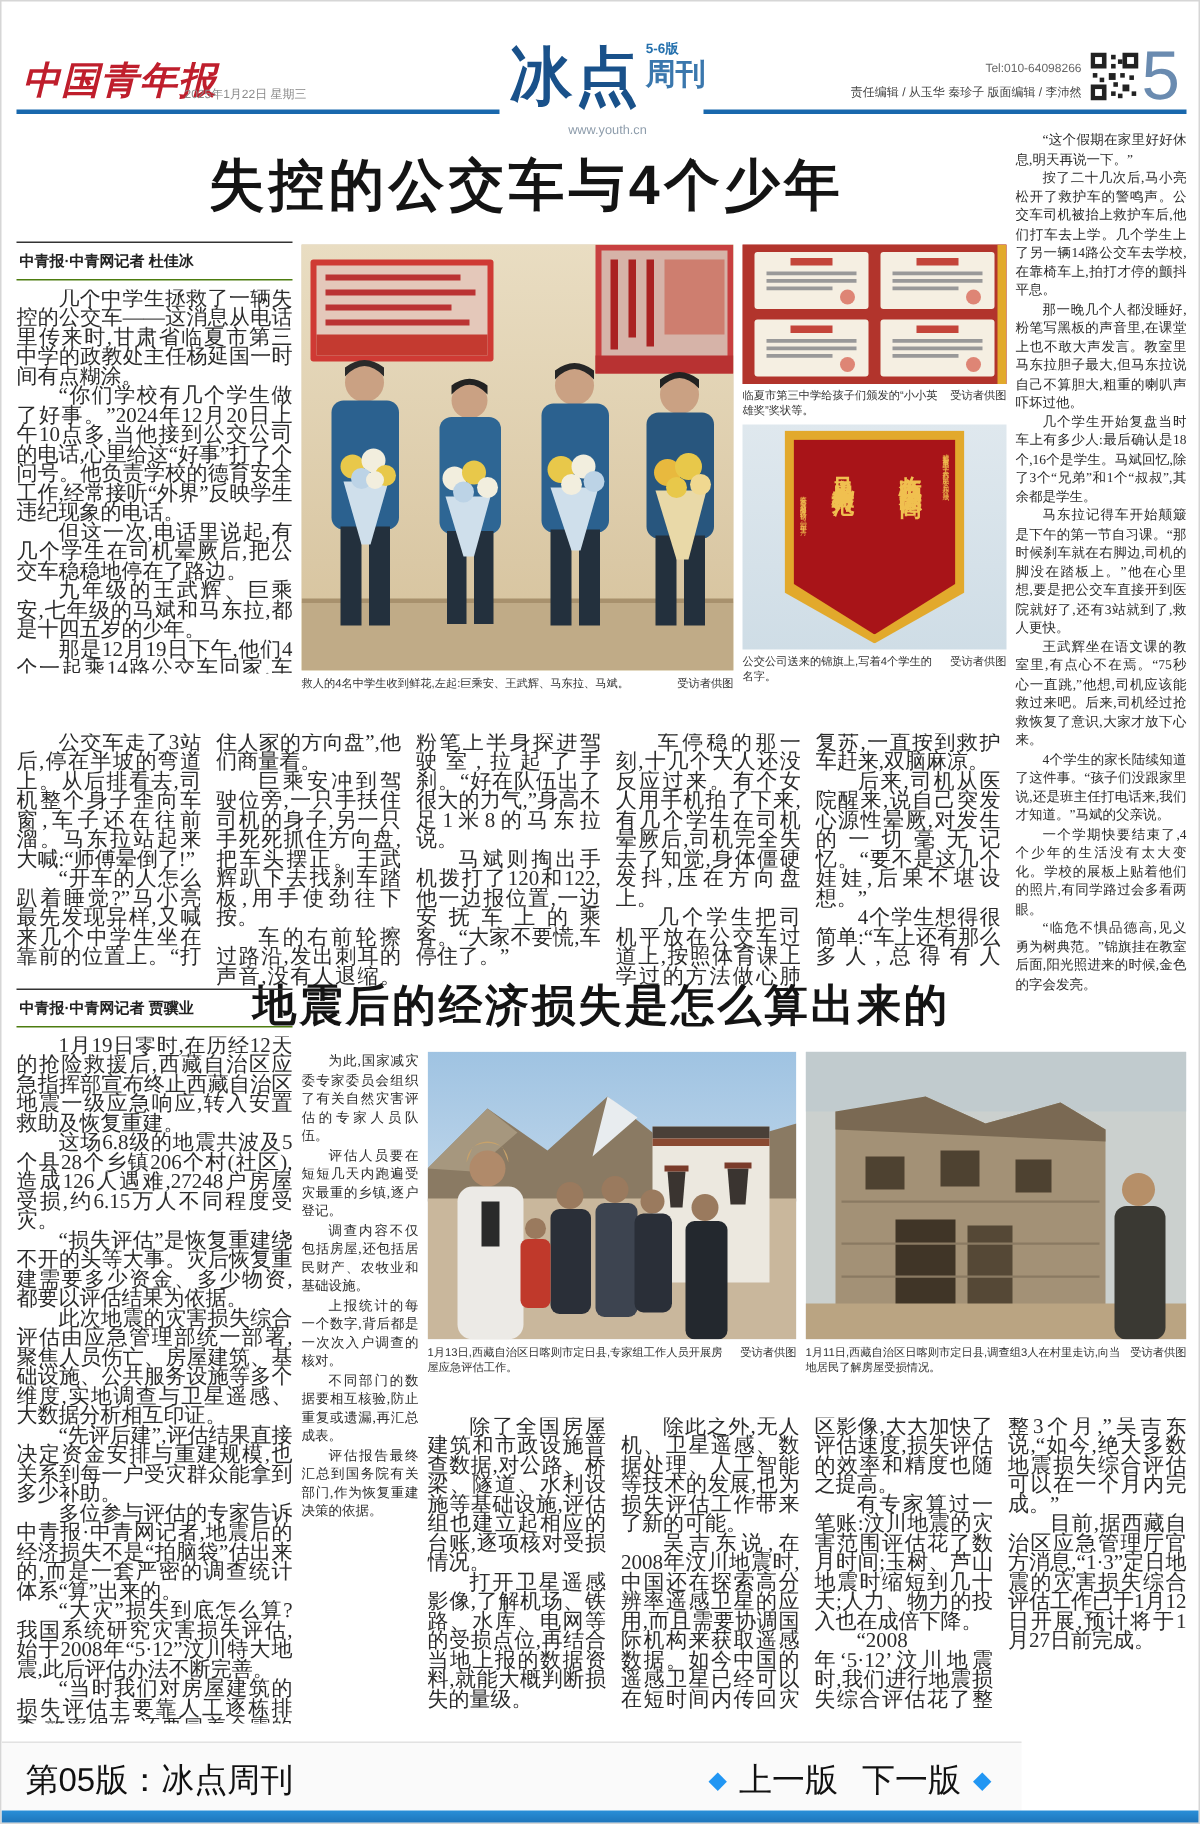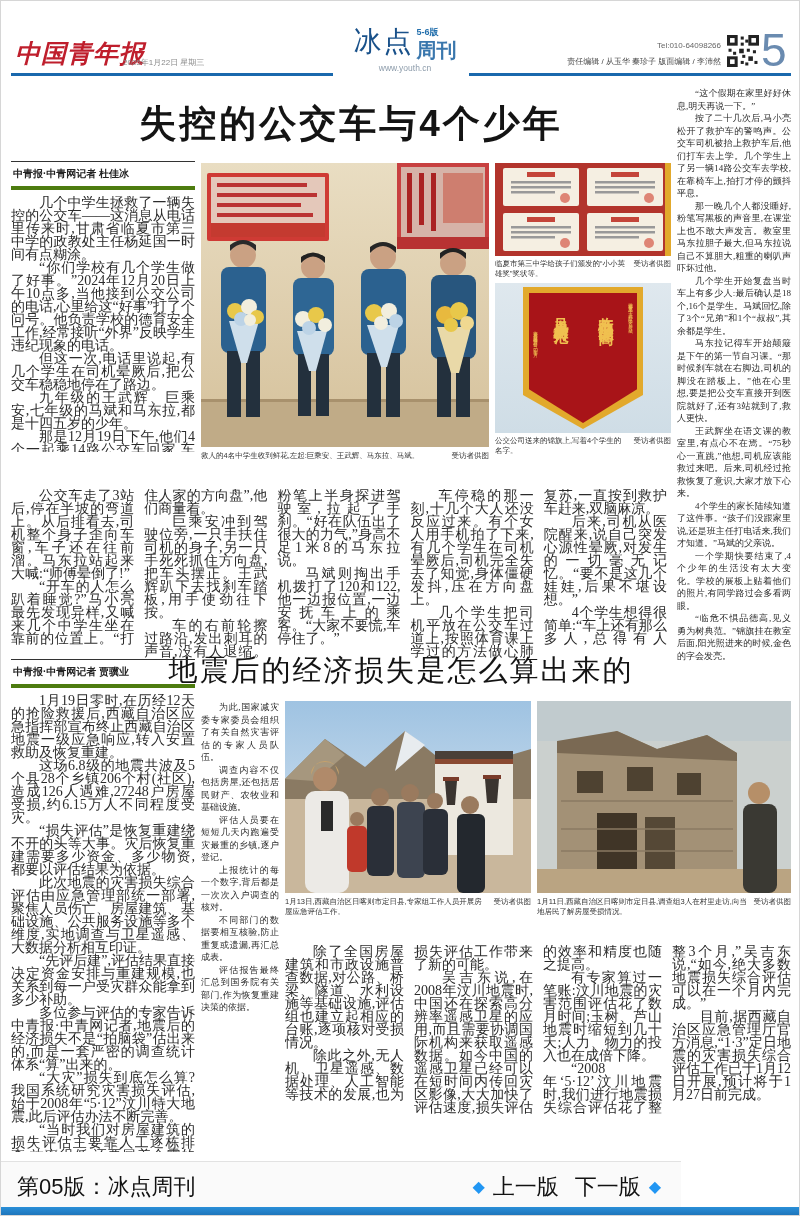--- a/index.html
+++ b/index.html
@@ -5,35 +5,35 @@
   * { margin:0; padding:0; box-sizing:border-box; }
   body { background:#e9e9e9; font-family:"Liberation Serif", serif; }
   .page { position:relative; width:800px; height:1216px; background:#fff; border:1px solid #d6d6d6; overflow:hidden; margin:0 auto; }
 
   
   .hdr-logo { position:absolute; left:14px; top:36px; font-family:"Liberation Serif",serif; font-style:italic; font-weight:bold; font-size:25px; color:#bf1e2c; letter-spacing:1px; }
   .hdr-date { position:absolute; left:122px; top:56px; font-size:8px; color:#8a8a8a; font-family:"Liberation Sans",sans-serif; }
   .rule-blue-l { position:absolute; left:10px; top:72px; width:322px; height:3px; background:#1968ad; }
   .rule-blue-r { position:absolute; left:468px; top:72px; width:322px; height:3px; background:#1968ad; }
   .masthead { position:absolute; left:334px; top:22px; width:140px; text-align:center; }
-  .mh-main { font-family:"Liberation Sans",sans-serif; font-weight:normal; font-size:28px; color:#19518a; letter-spacing:2px; display:inline-block; vertical-align:top; }
+  .mh-main { font-family:"Liberation Sans",sans-serif; font-weight:bold; font-size:42px; color:#19518a; letter-spacing:2px; display:inline-block; vertical-align:top; }
   .mh-side { display:inline-block; vertical-align:top; text-align:left; margin-left:3px; padding-top:3px; }
   .mh-ed { font-size:9px; color:#2470ad; font-family:"Liberation Sans",sans-serif; font-weight:bold; }
   .mh-sub { font-size:20px; color:#3a77ad; font-family:"Liberation Sans",sans-serif; font-weight:bold; line-height:22px; }
   .mh-url { font-size:8.5px; color:#8d9cab; font-family:"Liberation Sans",sans-serif; margin-top:2px; }
   .hdr-tel { position:absolute; left:560px; top:40px; width:160px; text-align:right; font-size:8px; color:#666; font-family:"Liberation Sans",sans-serif; }
   .hdr-editors { position:absolute; left:530px; top:55px; width:190px; text-align:right; font-size:8px; color:#444; font-family:"Liberation Sans",sans-serif; }
   .hdr-qr { position:absolute; left:726px; top:34px; width:32px; height:32px; }
   .hdr-pageno { position:absolute; left:760px; top:22px; font-size:46px; color:#6a8bb0; font-family:"Liberation Sans",sans-serif; }
 
   
   .headline1 { position:absolute; left:110px; top:98px; width:480px; text-align:center; font-family:"Liberation Sans",sans-serif; font-weight:bold; font-size:37px; color:#141414; letter-spacing:3px; }
-  .headline2 { position:absolute; left:160px; top:650px; width:480px; text-align:center; font-family:"Liberation Sans",sans-serif; font-weight:normal; font-size:29px; color:#141414; letter-spacing:2px; }
-
-  .byline { border-top:1px solid #333; border-bottom:4px solid #4d7c0f; padding:5px 2px; font-family:"Liberation Sans",sans-serif; font-weight:bold; font-size:10px; color:#222; margin-bottom:6px; }
+  .headline2 { position:absolute; left:160px; top:650px; width:480px; text-align:center; font-family:"Liberation Sans",sans-serif; font-weight:bold; font-size:29px; color:#141414; letter-spacing:2px; }
+
+  .byline { border-top:1px solid #333; border-bottom:1px solid #4d7c0f; padding:5px 2px; font-family:"Liberation Sans",sans-serif; font-weight:bold; font-size:10px; color:#222; margin-bottom:6px; }
 
   .body-text { font-size:14px; line-height:13px; color:#2b2b2b; text-align:justify; overflow:hidden; }
   .body-text p { text-indent:2em; margin:0; }
 
   .colL1 { position:absolute; left:10px; top:160px; width:184px; height:292px; }
   .colR1 { position:absolute; left:676px; top:86px; width:114px; height:616px; font-size:9px; line-height:12.5px; }
   .lower1 { position:absolute; left:10px; top:488px; width:656px; height:180px; column-count:5; column-gap:10px; }
 
   .photo1 { position:absolute; left:200px; top:162px; width:288px; height:284px; background:#d8c7a4; overflow:hidden; }
   .cap { font-size:7.5px; line-height:10px; color:#333; font-family:"Liberation Sans",sans-serif; overflow:hidden; }
@@ -311,22 +311,22 @@
         <p>此次地震的灾害损失综合评估由应急管理部统一部署,聚焦人员伤亡、房屋建筑、基础设施、公共服务设施等多个维度,实地调查与卫星遥感、大数据分析相互印证。</p>
         <p>“先评后建”,评估结果直接决定资金安排与重建规模,也关系到每一户受灾群众能拿到多少补助。</p>
         <p>多位参与评估的专家告诉中青报·中青网记者,地震后的经济损失不是“拍脑袋”估出来的,而是一套严密的调查统计体系“算”出来的。</p>
         <p>“大灾”损失到底怎么算?我国系统研究灾害损失评估,始于2008年“5·12”汶川特大地震,此后评估办法不断完善。</p>
         <p>“当时我们对房屋建筑的损失评估主要靠人工逐栋排查,效率很低,还要冒着余震的危险。”北京师范大学教授吴吉东回忆。</p>
       </div>
   </div>
 
   <div class="colB2 body-text">
       <p>为此,国家减灾委专家委员会组织了有关自然灾害评估的专家人员队伍。</p>
+      <p>评估人员要在短短几天内跑遍受灾最重的乡镇,逐户登记。</p>
       <p>调查内容不仅包括房屋,还包括居民财产、农牧业和基础设施。</p>
-      <p>评估人员要在短短几天内跑遍受灾最重的乡镇,逐户登记。</p>
       <p>上报统计的每一个数字,背后都是一次次入户调查的核对。</p>
       <p>不同部门的数据要相互核验,防止重复或遗漏,再汇总成表。</p>
       <p>评估报告最终汇总到国务院有关部门,作为恢复重建决策的依据。</p>
     </div>
 
   <div class="photoL2">
     <svg viewBox="0 0 246 192" width="246" height="192">
       <defs>
         <linearGradient id="sky" x1="0" y1="0" x2="0" y2="1">
             <stop offset="0" stop-color="#9fc3e2"></stop>
@@ -404,20 +404,21 @@
       <rect width="254" height="192" fill="#e6b45a" opacity="0.12"></rect>
     </svg>
   </div>
   <div class="cap capR2">
     <span class="credit">受访者供图</span>
     <span>1月11日,西藏自治区日喀则市定日县,调查组3人在村里走访,向当地居民了解房屋受损情况。</span>
   </div>
 
   <div class="lower2 body-text">
       <p>除了全国房屋建筑和市政设施普查数据,对公路、桥梁、隧道、水利设施等基础设施,评估组也建立起相应的台账,逐项核对受损情况。</p>
+      <p>打开卫星遥感影像,了解机场、铁路、水库、电网等的受损点位,再结合当地上报的数据资料,就能大概判断损失的量级。</p>
       <p>除此之外,无人机、卫星遥感、数据处理、人工智能等技术的发展,也为损失评估工作带来了新的可能。</p>
       <p>吴吉东说,在2008年汶川地震时,中国还在探索高分辨率遥感卫星的应用,而且需要协调国际机构来获取遥感数据。如今中国的遥感卫星已经可以在短时间内传回灾区影像,大大加快了评估速度,损失评估的效率和精度也随之提高。</p>
       <p>有专家算过一笔账:汶川地震的灾害范围评估花了数月时间;玉树、芦山地震时缩短到几十天;人力、物力的投入也在成倍下降。</p>
       <p>“2008年‘5·12’汶川地震时,我们进行地震损失综合评估花了整整3个月,”吴吉东说,“如今,绝大多数地震损失综合评估可以在一个月内完成。”</p>
       <p>目前,据西藏自治区应急管理厅官方消息,“1·3”定日地震的灾害损失综合评估工作已于1月12日开展,预计将于1月27日前完成。</p>
     </div>
 
   <div class="footer">
     <div class="footer-label">第05版：冰点周刊</div>
     <div class="footer-nav">

